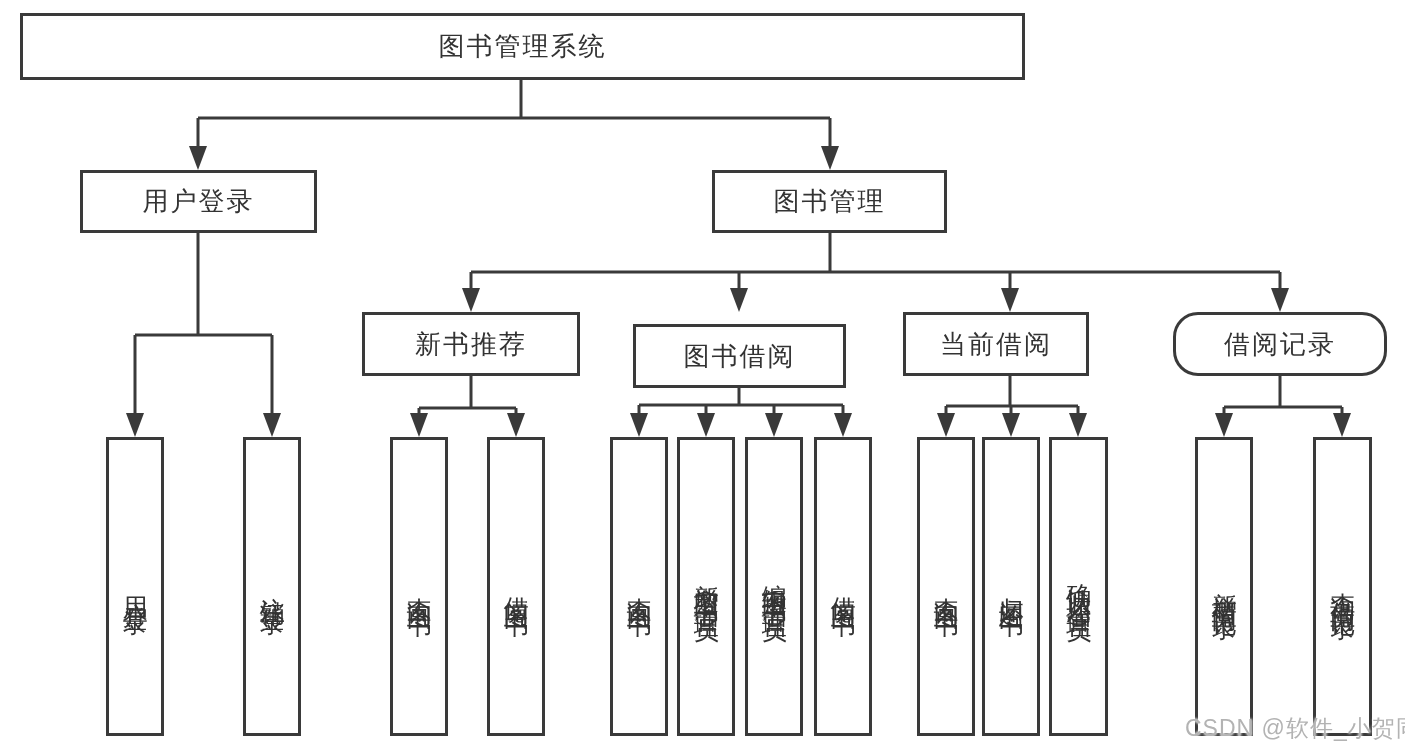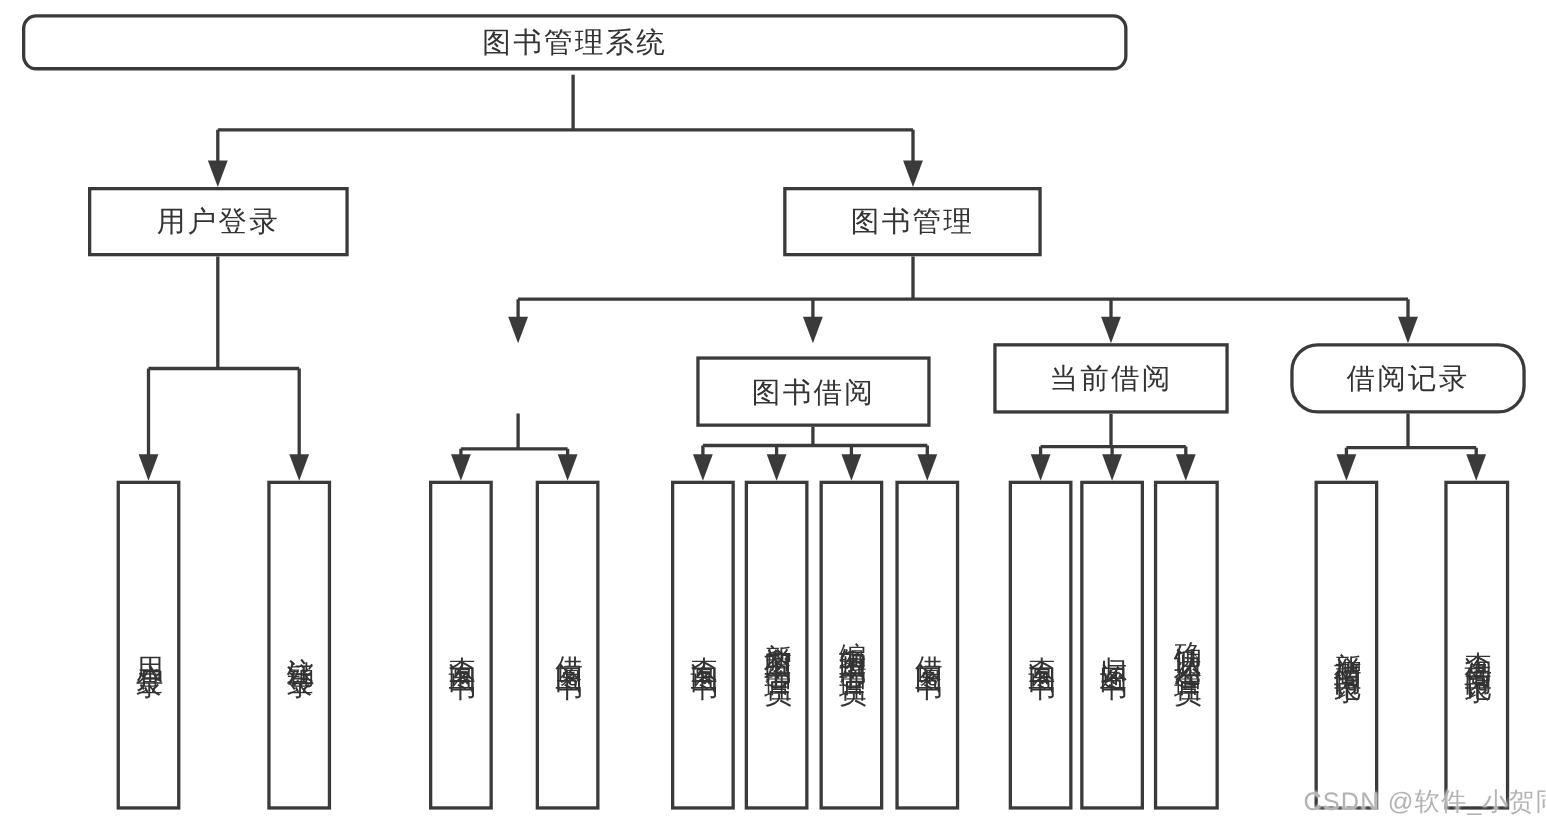--- a/index.html
+++ b/index.html
@@ -40,27 +40,27 @@
     color: #333333;
   }
   .leaf .label {
     writing-mode: vertical-rl;
     text-orientation: mixed;
     font-size: 25px;
     letter-spacing: 5px;
     line-height: 1.1;
     color: #333333;
   }
-  .root-node   { left: 20px;  top: 13px;  width: 1005px; height: 51px; border-radius: 13px; }
+  .root-node   { left: 20px;  top: 13px;  width: 1005px; height: 67px; }
   .n-user      { left: 80px;  top: 170px; width: 237px;  height: 63px; }
   .n-mgmt      { left: 712px; top: 170px; width: 235px;  height: 63px; font-family: Liberation Mono, monospace; }
 
   .s-newbook   { left: 362px;  top: 312px; width: 218px; height: 64px; }
   .s-borrow    { left: 633px;  top: 324px; width: 213px; height: 64px; }
-  .s-current   { left: 903px;  top: 312px; width: 214px; height: 64px; }
+  .s-current   { left: 903px;  top: 312px; width: 186px; height: 64px; }
   .s-records   { left: 1173px; top: 312px; width: 214px; height: 64px; border-radius: 25px; }
 
   .leaf { top: 437px; height: 299px; width: 58px; }
   .lf-u0 { left: 106px; }
   .lf-u1 { left: 243px; }
   .lf-n0 { left: 390px; }
   .lf-n1 { left: 487px; }
   .lf-b0 { left: 610px; }
   .lf-b1 { left: 677px; }
   .lf-b2 { left: 745px; }
@@ -132,20 +132,23 @@
     <span class="label">图书管理系统</span>
   </div>
 
   <div class="node n-user">
     <span class="label">用户登录</span>
   </div>
   <div class="node n-mgmt">
     <span class="label">图书管理</span>
   </div>
 
+  <div class="node s-newbook">
+    <span class="label">新书推荐</span>
+  </div>
   <div class="node s-borrow">
     <span class="label">图书借阅</span>
   </div>
   <div class="node s-current">
     <span class="label">当前借阅</span>
   </div>
   <div class="node s-records">
     <span class="label">借阅记录</span>
   </div>
 

